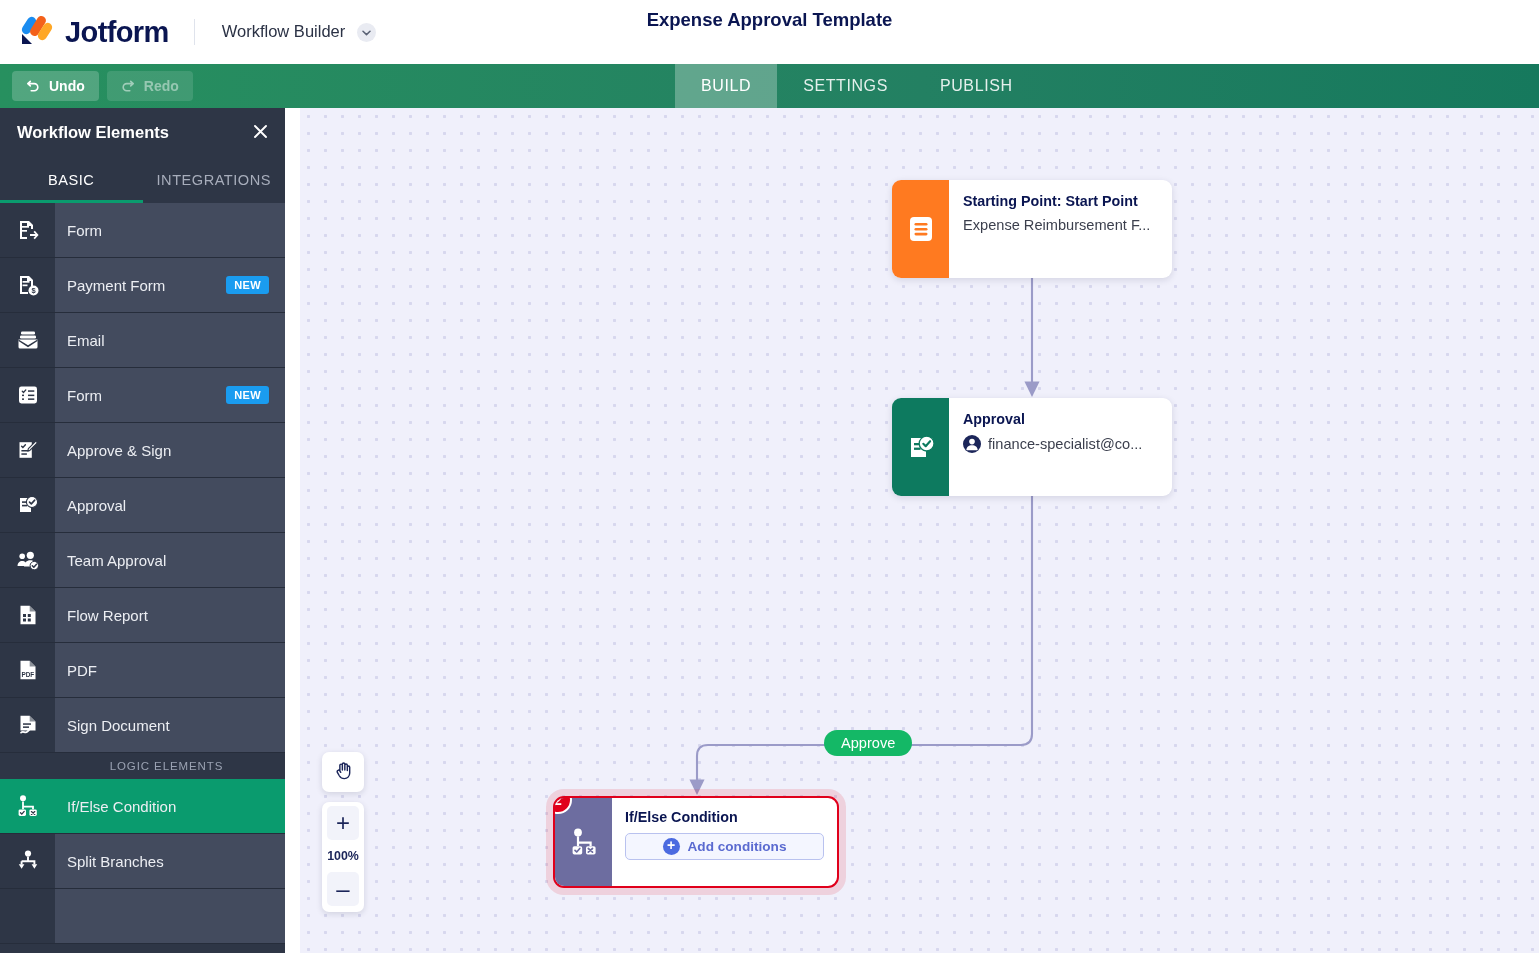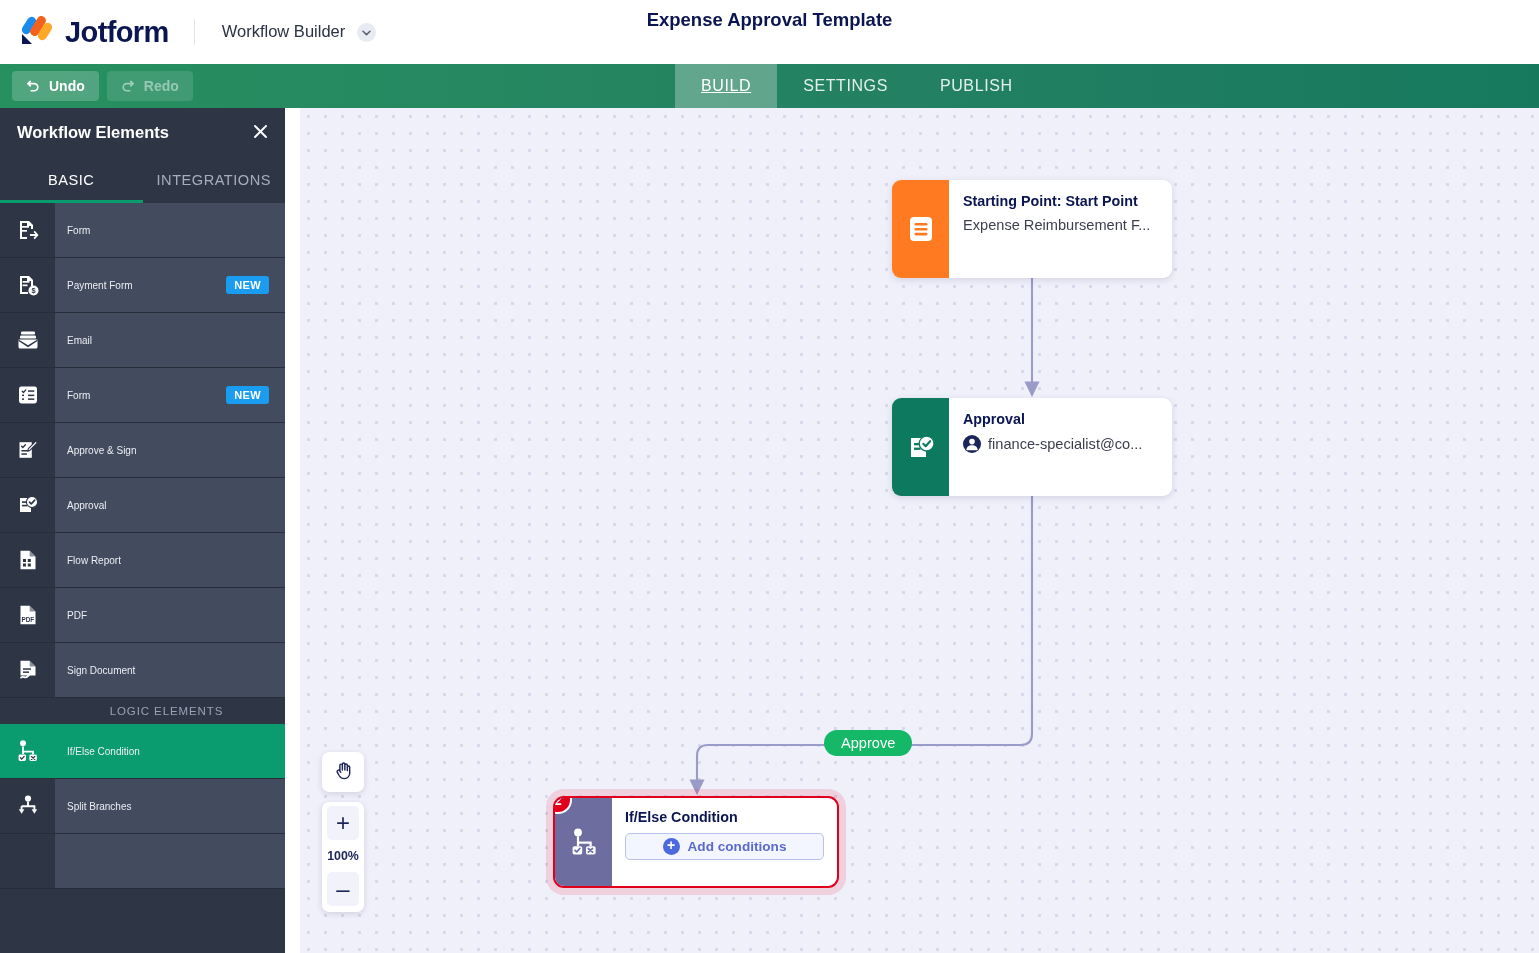--- a/index.html
+++ b/index.html
@@ -52,21 +52,21 @@
   .tb-btn.disabled { color: rgba(255,255,255,0.45); background: rgba(255,255,255,0.12); cursor: default; }
   .tabs {
     position: absolute; left: 675px; top: 0; height: 44px;
     display: flex; align-items: stretch;
   }
   .tab {
     display: flex; align-items: center; justify-content: center;
     padding: 0 26px; font-size: 16px; letter-spacing: 0.6px;
     color: rgba(255,255,255,0.88); cursor: pointer; font-weight: 400;
   }
-  .tab.active { background: rgba(255,255,255,0.28); color: #ffffff; text-decoration: underline; }
+  .tab.active { background: rgba(255,255,255,0.28); color: #ffffff; }
 
   
   .sidebar {
     position: absolute; left: 0; top: 108px; width: 285px; height: 845px;
     background: #2e3646; overflow: hidden;
   }
   .sb-head {
     height: 48px; display: flex; align-items: center; justify-content: space-between;
     padding: 0 16px 0 17px; background: #2e3646;
   }
@@ -85,21 +85,21 @@
   .sb-list { }
   .sb-item {
     display: flex; align-items: center; height: 55px; cursor: pointer;
     border-bottom: 1px solid #262d3b; background: #434b5e;
   }
   .sb-item .ic {
     width: 55px; height: 100%; flex: none; background: #2e3646;
     display: flex; align-items: center; justify-content: center;
   }
   .sb-item .lbl {
-    flex: 1; padding-left: 12px; color: #eceef3; font-size: 10px; font-weight: 400;
+    flex: 1; padding-left: 12px; color: #eceef3; font-size: 15px; font-weight: 400;
   }
   .sb-item.active { background: #0a9b6e; }
   .sb-item.active .ic { background: #0a9b6e; }
   .badge-new {
     background: #1a9cf0; color: #ffffff; font-size: 11px; font-weight: bold;
     padding: 3px 8px; border-radius: 3px; margin-right: 16px; letter-spacing: 0.4px;
   }
   .sb-section {
     height: 26px; display: flex; align-items: center; justify-content: center;
     background: #2e3646; color: #9aa2b2; font-size: 11.5px; letter-spacing: 0.9px; padding-left: 48px;
@@ -333,20 +333,33 @@
               <path d="M4 5h11v14H4z" fill="#ffffff"></path>
               <rect x="6" y="8.3" width="7" height="1.6" fill="#2e3646"></rect>
               <rect x="6" y="11.8" width="5" height="1.6" fill="#2e3646"></rect>
               <circle cx="16" cy="9" r="5.6" fill="#ffffff" stroke="#2e3646" stroke-width="1.1"></circle>
               <path d="M13.5 9.1l1.8 1.8 3.4-3.8" stroke="#2e3646" stroke-width="1.6" fill="none" stroke-linecap="round" stroke-linejoin="round"></path>
             </svg>
         </span>
         <span class="lbl">Approval</span>
       </div>
 
+      <div class="sb-item">
+        <span class="ic">
+          <svg width="24" height="24" viewBox="0 0 24 24" fill="#ffffff">
+              <circle cx="6.2" cy="8.2" r="2.8"></circle>
+              <path d="M1.5 18c0-3 2.1-5 4.7-5s4.7 2 4.7 5z"></path>
+              <circle cx="14.3" cy="7.3" r="3.6"></circle>
+              <path d="M8 18.5c0-3.6 2.8-6.2 6.3-6.2s6.3 2.6 6.3 6.2z"></path>
+              <circle cx="18.3" cy="17.6" r="4.2" fill="#ffffff" stroke="#2e3646" stroke-width="1"></circle>
+              <path d="M16.3 17.7l1.5 1.5 2.7-3" stroke="#2e3646" stroke-width="1.5" fill="none" stroke-linecap="round" stroke-linejoin="round"></path>
+            </svg>
+        </span>
+        <span class="lbl">Team Approval</span>
+      </div>
 
       <div class="sb-item">
         <span class="ic">
           <svg width="24" height="24" viewBox="0 0 24 24">
               <path d="M4.5 2.8h9.2l5.8 5.6v12.8H4.5z" fill="#ffffff"></path>
               <path d="M13.7 2.8v5.6h5.8z" fill="#2e3646" opacity="0.55"></path>
               <rect x="7" y="11" width="3" height="3" fill="#2e3646"></rect>
               <rect x="11.8" y="11" width="3" height="3" fill="#2e3646"></rect>
               <rect x="7" y="15.5" width="3" height="3" fill="#2e3646"></rect>
               <rect x="11.8" y="15.5" width="3" height="3" fill="#2e3646"></rect>

